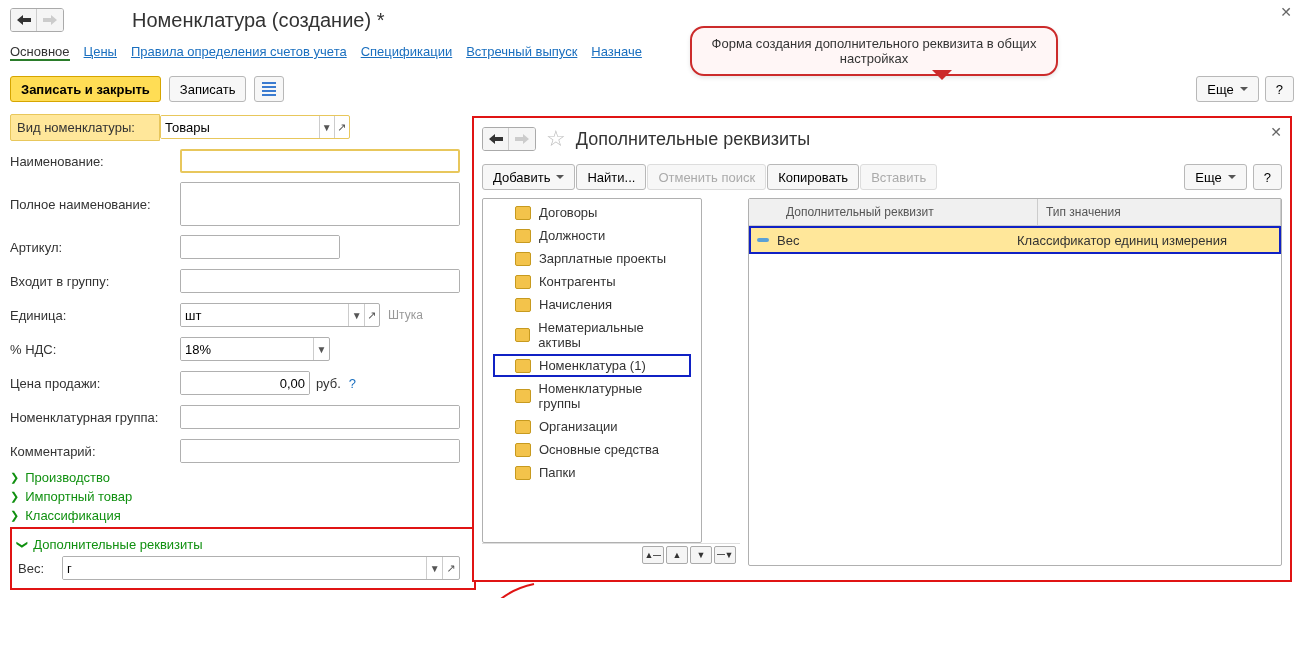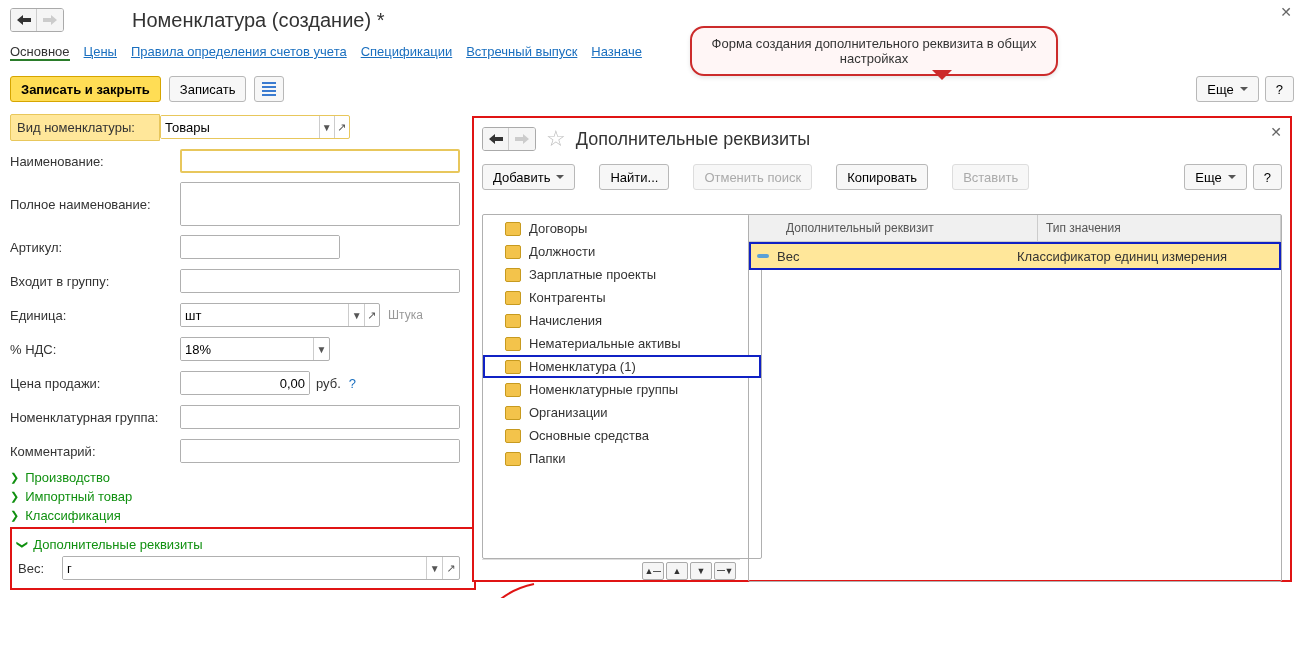--- a/index.html
+++ b/index.html
@@ -51,23 +51,23 @@
   
   .callout{ position:absolute; top:26px; left:690px; width:368px; background:#fff6f6; border:2px solid #cc2b2b; border-radius:14px; padding:8px 16px; text-align:center; font-size:13px; color:#333; box-shadow:0 2px 4px rgba(0,0,0,.1);}
   .callout::after{content:""; position:absolute; bottom:-16px; left:240px; border:10px solid transparent; border-top-color:#cc2b2b;}
   
   .panel{ position:absolute; top:116px; left:472px; width:820px; height:466px; border:2px solid #e01414; background:#fff;}
   .panel-inner{padding:8px;}
   .panel-top{ display:flex; align-items:center; gap:10px; margin-bottom:12px;}
   .star{ color:#bbb; font-size:22px;}
   .panel-title{ font-size:18px; font-weight:400;}
   .panel-close{ position:absolute; right:8px; top:6px; color:#666; font-size:14px; cursor:pointer;}
-  .panel-tools{ display:flex; gap:24px; margin-bottom:24px;}
+  .panel-tools{ display:flex; gap:1px; margin-bottom:8px;}
   .tree-box{ display:flex; gap:8px; height:368px;}
-  .tree{ width:280px; border:1px solid #b0b0b0; border-radius:2px; overflow:auto; padding:2px 0;}
+  .tree{ width:220px; border:1px solid #b0b0b0; border-radius:2px; overflow:auto; padding:2px 10px;}
   .tree-item{ display:flex; align-items:center; gap:8px; padding:4px 8px 4px 22px; cursor:pointer; font-size:13px; position:relative;}
   .tree-item .fold{ width:16px; height:14px; background:#f3c34b; border:1px solid #c79a1f; border-radius:2px; display:inline-block;}
   .tree-item.selected{ background:#fff; outline:2px solid #1021c4; outline-offset:-2px;}
   .tree-scroll{ display:flex; justify-content:flex-end; gap:0; padding:2px 4px; border-top:1px solid #ddd;}
   .tscroll{ width:22px; height:18px; border:1px solid #aaa; border-radius:2px; font-size:9px; display:flex; align-items:center; justify-content:center; margin-left:2px; background:#f5f5f5; cursor:pointer;}
   .grid{ flex:1; border:1px solid #b0b0b0; border-radius:2px; display:flex; flex-direction:column;}
   .grid-head{ display:flex; background:#f0f0f0; border-bottom:1px solid #ccc;}
   .gh{ padding:6px 8px; font-size:12px; color:#555; border-right:1px solid #ccc;}
   .gh1{width:260px;margin-left:29px;}
   .gh2{flex:1;}

